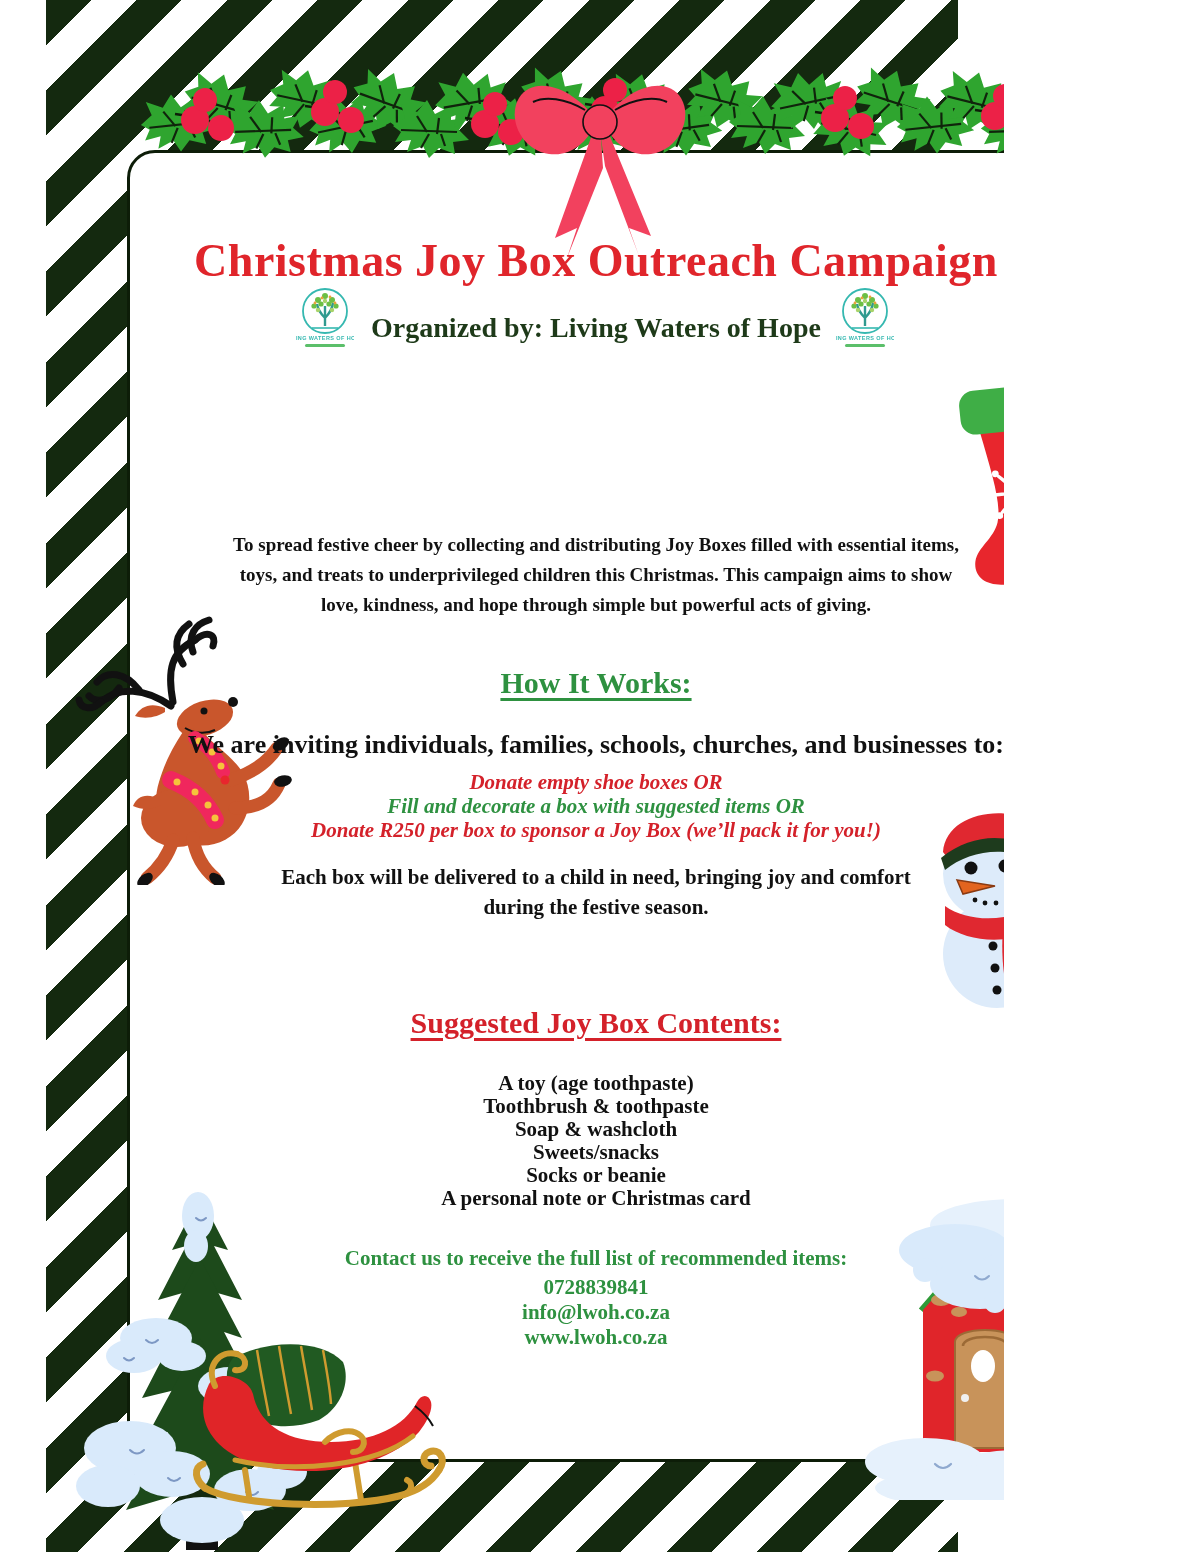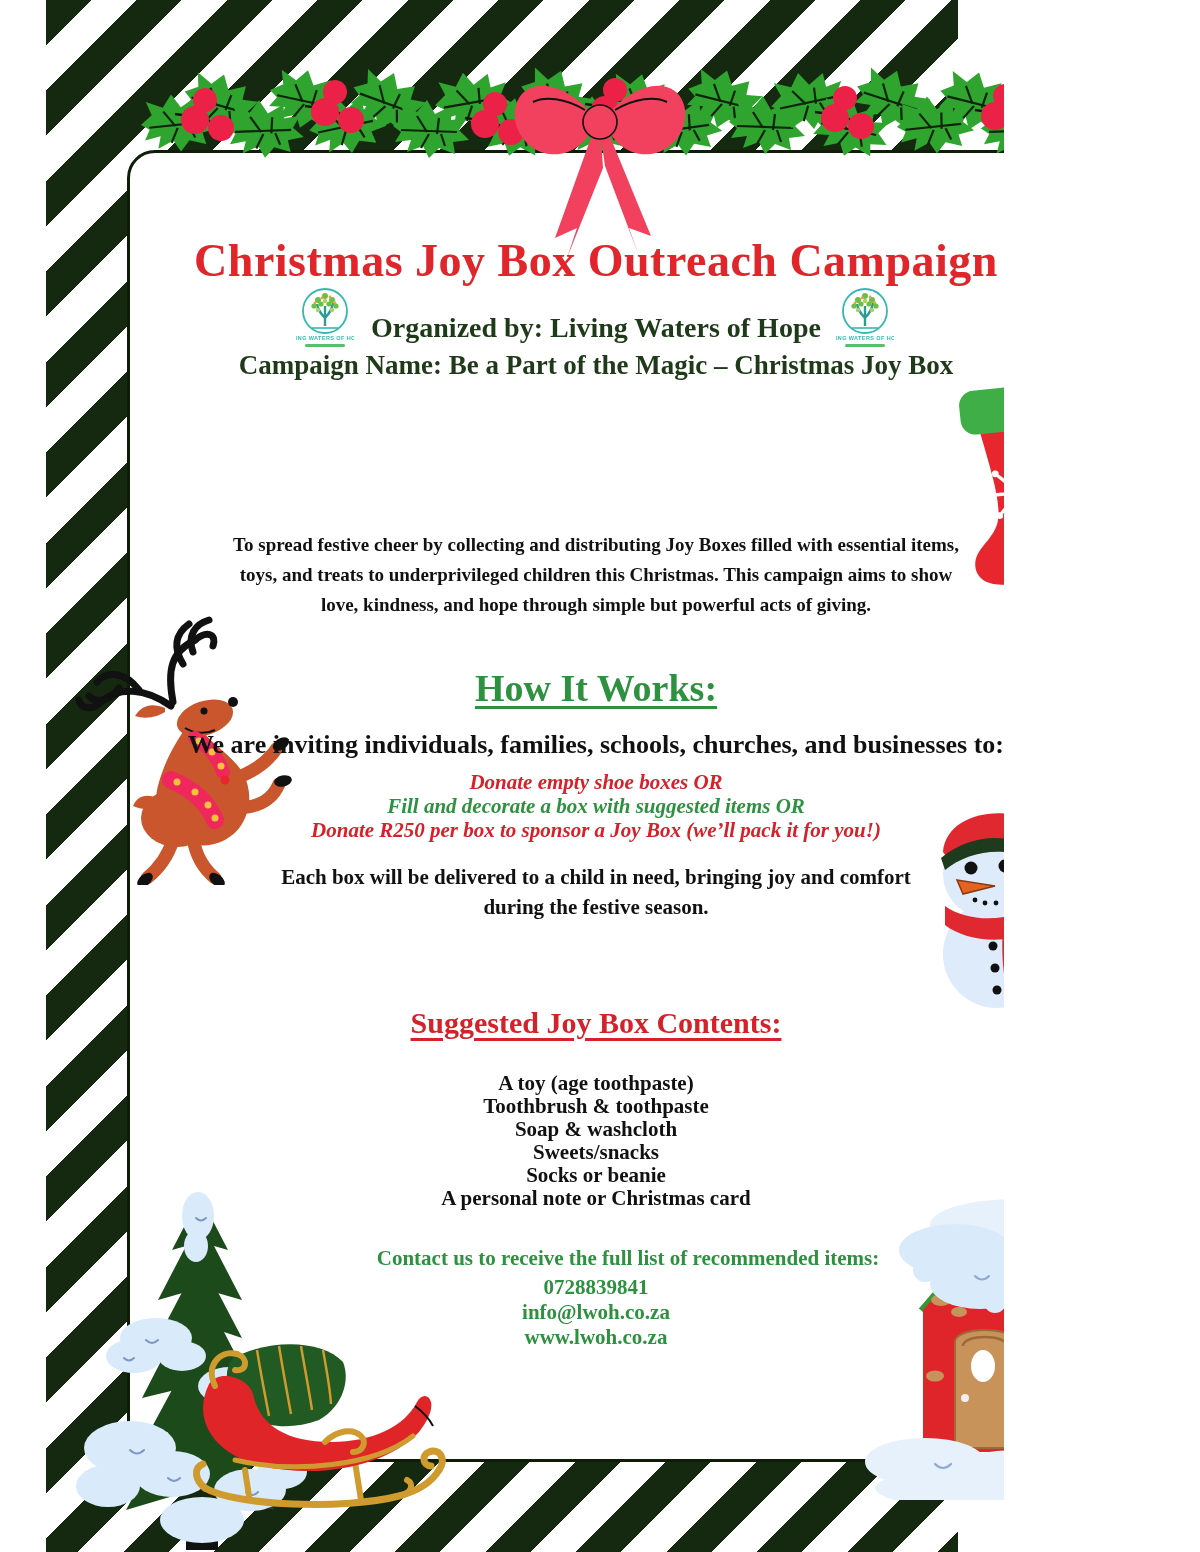--- a/index.html
+++ b/index.html
@@ -16,30 +16,30 @@
   .content-box{position:absolute;left:127px;top:150px;width:938px;height:1312px;
                background:#ffffff;border:3px solid #0d1d08;border-radius:28px;}
   .txt{position:absolute;left:127px;width:938px;text-align:center;font-weight:bold;}
   .title{top:234px;font-size:46px;color:var(--title-red);letter-spacing:.5px;}
   .org-line{top:312px;font-size:28px;color:var(--dark-green-text);}
   .campaign-line{top:350px;font-size:27px;color:var(--dark-green-text);}
   .h-red{color:var(--heading-red);text-decoration:underline;text-decoration-thickness:3px;text-underline-offset:5px;}
   .h-green{color:var(--green-text);text-decoration:underline;text-decoration-thickness:3px;text-underline-offset:5px;}
   .purpose-h{top:468px;font-size:30px;}
   .purpose-body{top:530px;font-size:19px;line-height:30px;color:var(--body-black);white-space:pre-line;}
-  .hiw-h{top:666px;font-size:38px;}
+  .hiw-h{top:666px;font-size:30px;}
   .hiw-intro{top:730px;font-size:26px;color:var(--body-black);}
   .opt{font-size:21px;font-style:italic;}
   .opt1{top:770px;color:var(--heading-red);}
   .opt2{top:794px;color:var(--green-text);}
   .opt3{top:818px;color:var(--heading-red);}
   .outro{top:862px;font-size:21px;line-height:30px;color:var(--body-black);white-space:pre-line;}
   .contents-h{top:1006px;font-size:30px;}
   .list{top:1072px;font-size:21px;line-height:23px;color:var(--body-black);}
-  .contact-h{top:1246px;font-size:21px;color:var(--green-text);margin-left:32px;}
+  .contact-h{top:1246px;font-size:21px;color:var(--green-text);}
   .contact-phone{top:1275px;font-size:21px;color:var(--green-text);text-align:center;}
   .contact-email{top:1300px;font-size:21px;color:var(--green-text);}
   .contact-web{top:1325px;font-size:21px;color:var(--green-text);}
   .ill{position:absolute;}
   .logo-caption{font-size:5.5px;fill:#35b8b0;letter-spacing:.4px;font-family:"Liberation Sans",sans-serif;font-weight:bold;}
 </style>
 </head>
 <body>
 
 <div class="poster">
@@ -390,21 +390,20 @@
     </g>
     <g stroke="#8fa9cf" stroke-width="2.2" fill="none" stroke-linecap="round">
       <path d="M80,284 q8,8 16,0"></path>
         <path d="M160,296 q8,8 16,0"></path>
         <path d="M248,288 q7,7 14,0"></path>
     </g>
   </svg>
 
   <div class="txt title">Christmas Joy Box Outreach Campaign</div>
   <div class="txt org-line">Organized by: Living Waters of Hope</div>
-  <div class="txt campaign-line">Campaign Name: Be a Part of the Magic – Christmas Joy Box</div>
 
   <div class="txt purpose-body">To spread festive cheer by collecting and distributing Joy Boxes filled with essential items,
 toys, and treats to underprivileged children this Christmas. This campaign aims to show
 love, kindness, and hope through simple but powerful acts of giving.</div>
 
   <div class="txt hiw-h h-green">How It Works:</div>
   <div class="txt hiw-intro">We are inviting individuals, families, schools, churches, and businesses to:</div>
   <div class="txt opt opt1">Donate empty shoe boxes OR</div>
   <div class="txt opt opt2">Fill and decorate a box with suggested items OR</div>
   <div class="txt opt opt3">Donate R250 per box to sponsor a Joy Box (we’ll pack it for you!)</div>

